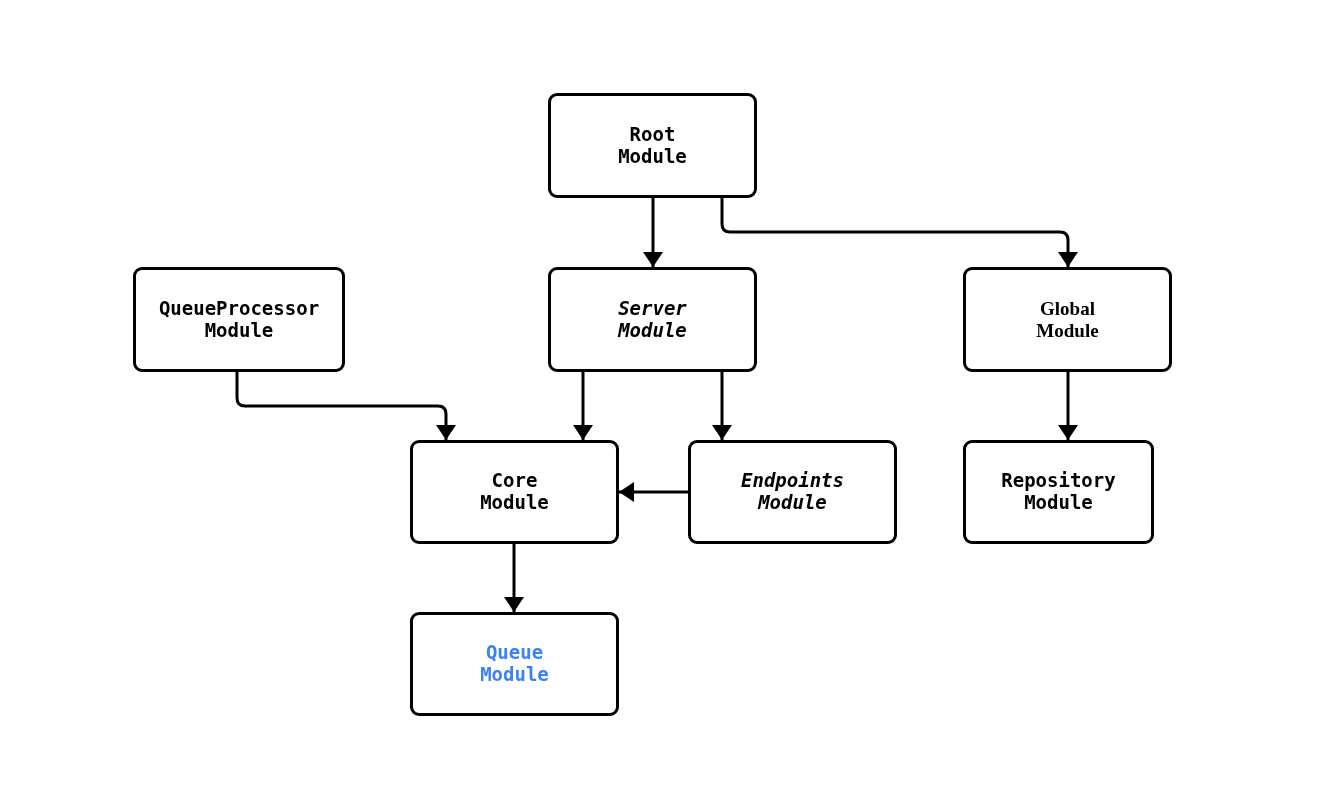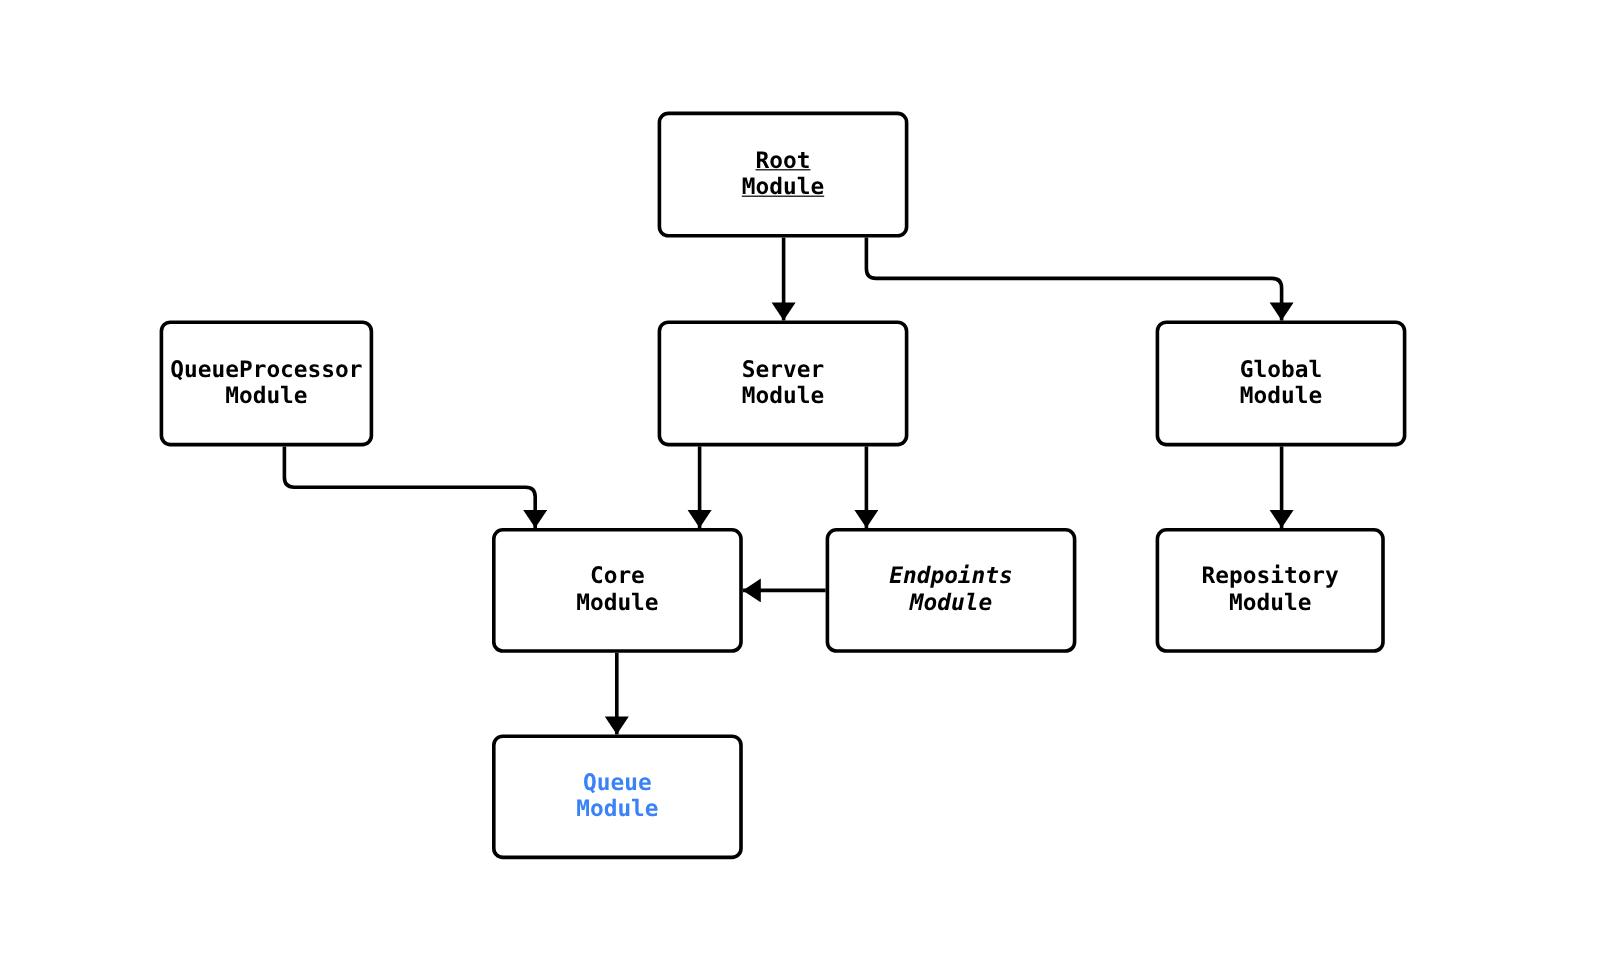--- a/index.html
+++ b/index.html
@@ -54,33 +54,33 @@
         <path class="edge" d="M237,372 L237,398 Q237,406 245,406 L438,406 Q446,406 446,414 L446,440" stroke="#000000" stroke-width="3" marker-end="url(#arrowhead)"></path>
         <path class="edge" d="M583,372 L583,440" stroke="#000000" stroke-width="3" marker-end="url(#arrowhead)"></path>
         <path class="edge" d="M722,372 L722,440" stroke="#000000" stroke-width="3" marker-end="url(#arrowhead)"></path>
         <path class="edge" d="M1068,372 L1068,440" stroke="#000000" stroke-width="3" marker-end="url(#arrowhead)"></path>
         <path class="edge" d="M688,492 L619,492" stroke="#000000" stroke-width="3" marker-end="url(#arrowhead)"></path>
         <path class="edge" d="M514,544 L514,612" stroke="#000000" stroke-width="3" marker-end="url(#arrowhead)"></path>
       </g>
   </svg>
 
 <div class="node" style="left: 548px; top: 93px; width: 209px; height: 105px; border-width: 3px; border-color: rgb(0, 0, 0); border-radius: 9px; background: rgb(255, 255, 255);">
-      <div class="node-label" style="font-size: 19px; color: rgb(0, 0, 0); text-decoration: underline;">Root
+      <div class="node-label" style="font-size: 19px; color: rgb(0, 0, 0);">Root
 Module</div>
     </div>
-    <div class="node" style="left: 133px; top: 267px; width: 178px; height: 105px; border-width: 3px; border-color: rgb(0, 0, 0); border-radius: 9px; background: rgb(255, 255, 255);">
+    <div class="node" style="left: 133px; top: 267px; width: 212px; height: 105px; border-width: 3px; border-color: rgb(0, 0, 0); border-radius: 9px; background: rgb(255, 255, 255);">
       <div class="node-label" style="font-size: 19px; color: rgb(0, 0, 0);">QueueProcessor
 Module</div>
     </div>
     <div class="node" style="left: 548px; top: 267px; width: 209px; height: 105px; border-width: 3px; border-color: rgb(0, 0, 0); border-radius: 9px; background: rgb(255, 255, 255);">
-      <div class="node-label" style="font-size: 19px; color: rgb(0, 0, 0);">Server
+      <div class="node-label" style="font-size: 19px; color: rgb(0, 0, 0); font-style: italic;">Server
 Module</div>
     </div>
     <div class="node" style="left: 963px; top: 267px; width: 209px; height: 105px; border-width: 3px; border-color: rgb(0, 0, 0); border-radius: 9px; background: rgb(255, 255, 255);">
-      <div class="node-label" style="font-size: 19px; color: rgb(0, 0, 0);">Global
+      <div class="node-label" style="font-size: 19px; color: rgb(0, 0, 0); font-family: Liberation Serif, serif;">Global
 Module</div>
     </div>
     <div class="node" style="left: 410px; top: 440px; width: 209px; height: 104px; border-width: 3px; border-color: rgb(0, 0, 0); border-radius: 9px; background: rgb(255, 255, 255);">
       <div class="node-label" style="font-size: 19px; color: rgb(0, 0, 0);">Core
 Module</div>
     </div>
     <div class="node" style="left: 688px; top: 440px; width: 209px; height: 104px; border-width: 3px; border-color: rgb(0, 0, 0); border-radius: 9px; background: rgb(255, 255, 255);">
       <div class="node-label" style="font-size: 19px; color: rgb(0, 0, 0); font-style: italic;">Endpoints
 Module</div>
     </div>

